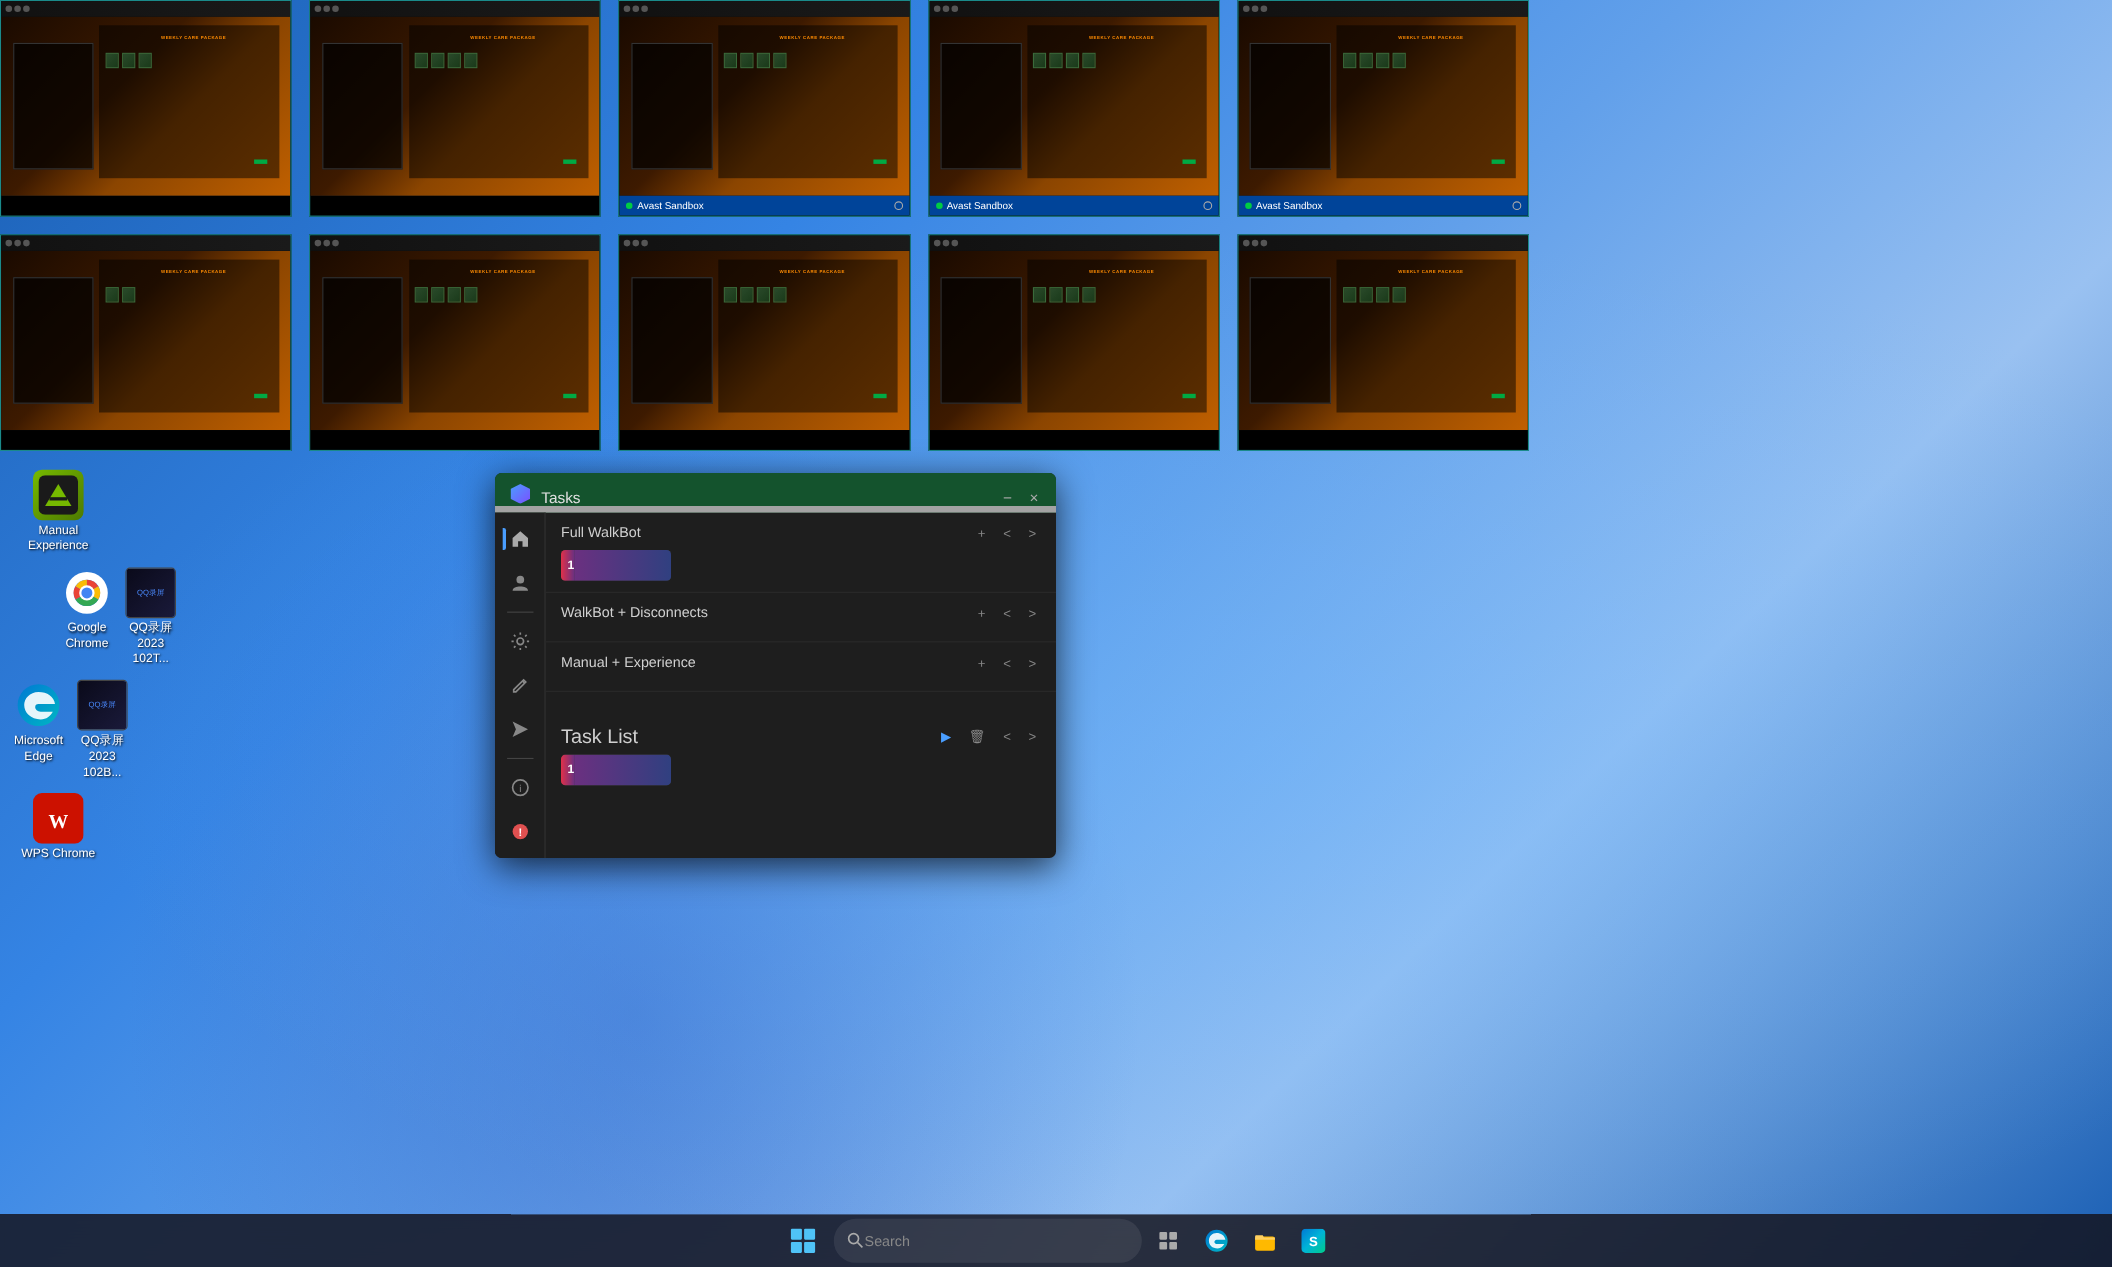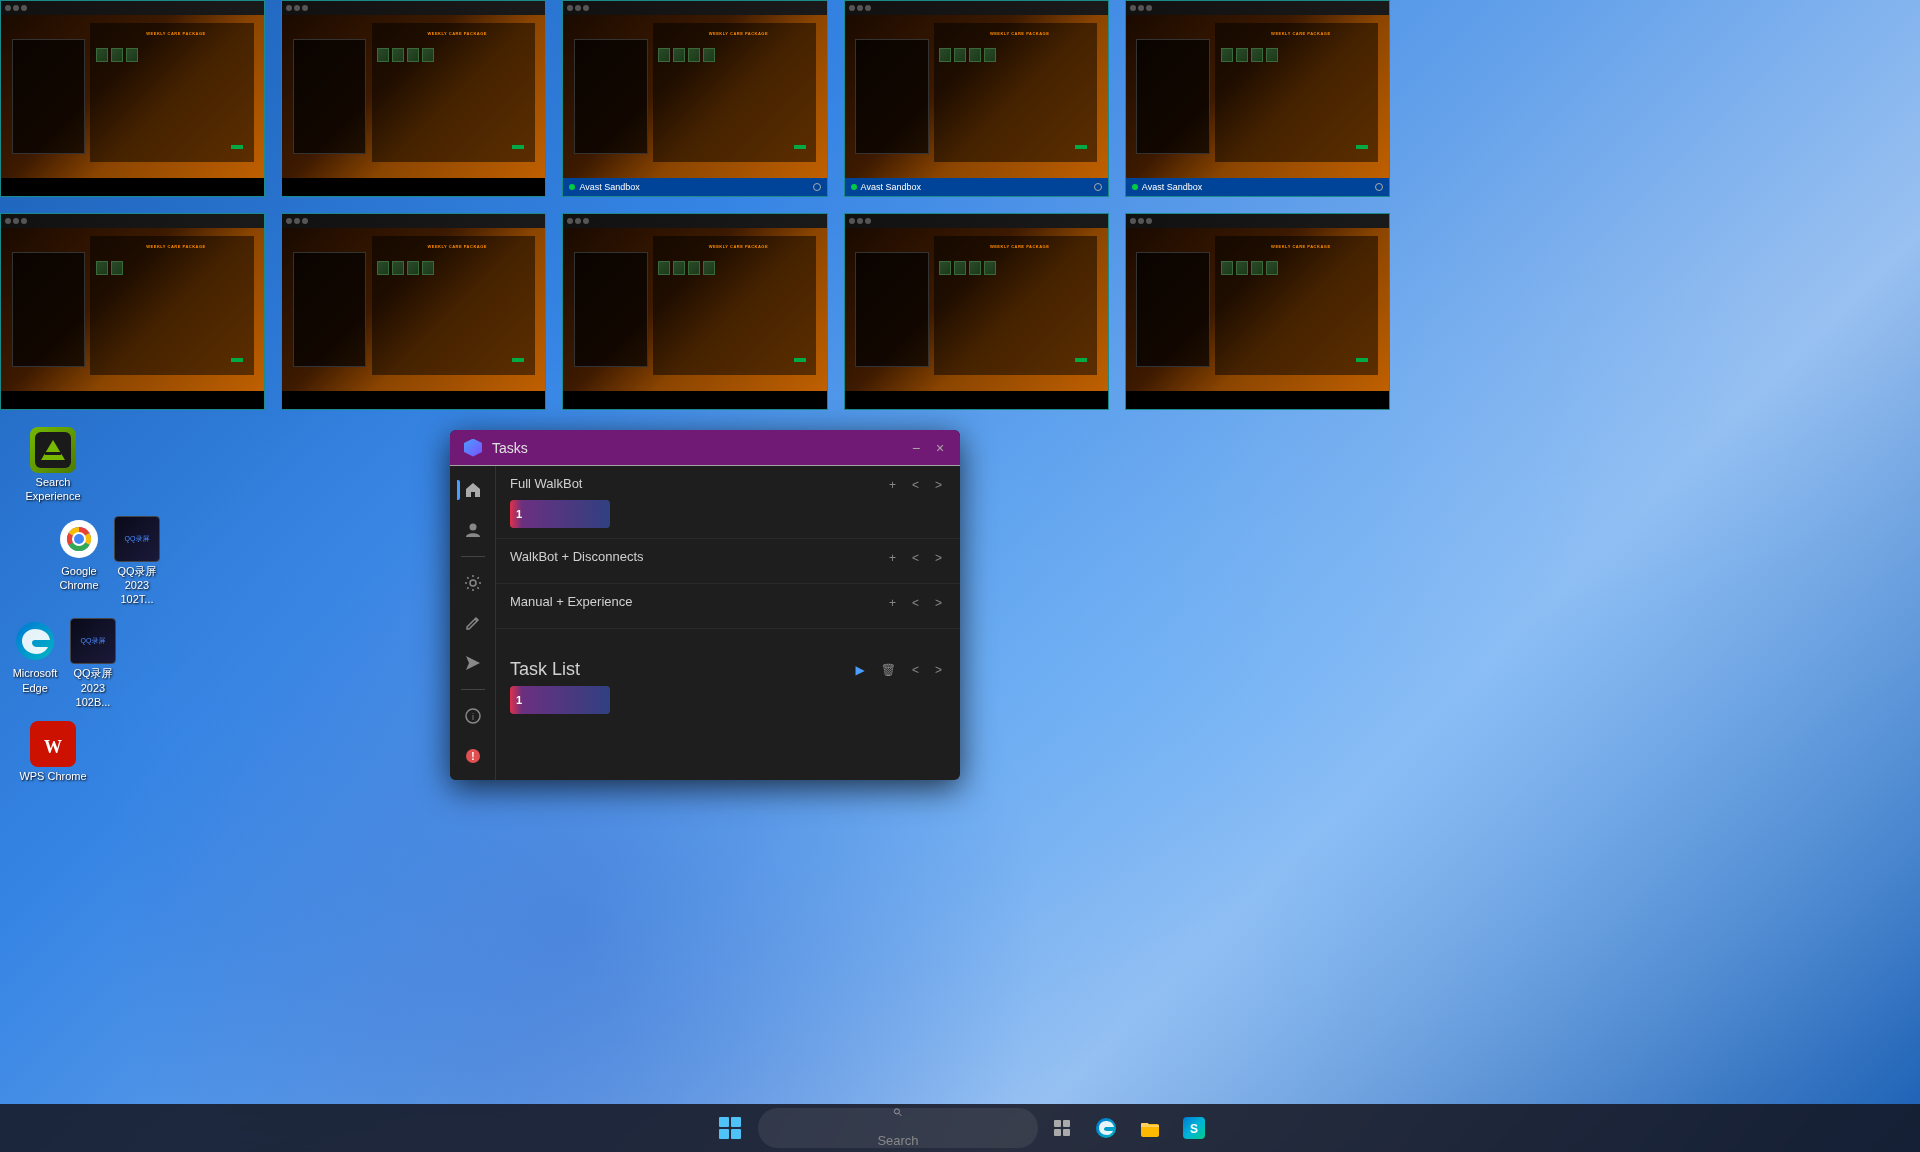--- a/index.html
+++ b/index.html
@@ -261,26 +261,26 @@
       top: 430px;
       width: 510px;
       background: #1e1e1e;
       border-radius: 6px;
       box-shadow: 0 8px 32px rgba(0,0,0,0.7);
       z-index: 50;
       overflow: hidden;
     }
 
     .tasks-titlebar {
-      background: #701a75;
+      background: #14532d;
       height: 36px;
       display: flex;
-      align-items: center;
+      align-items: flex-end;
       padding: 0 12px;
-      border-bottom: 1px solid #a3a3a3;
+      border-bottom: 6px solid #a3a3a3;
     }
 
     .tasks-title {
       color: #e0e0e0;
       font-size: 14px;
       font-weight: 500;
       flex: 1;
     }
 
     .tasks-controls {
@@ -831,21 +831,21 @@
   <div class="desktop-icon">
     <div class="icon-img">
       <div class="geforce-icon">
         <svg width="36" height="36" viewBox="0 0 36 36">
           <rect width="36" height="36" rx="6" fill="#1a1a1a"></rect>
           <polygon points="6,28 18,8 30,28" fill="#76b900"></polygon>
           <rect x="10" y="20" width="16" height="3" fill="#1a1a1a"></rect>
         </svg>
       </div>
     </div>
-    <span class="icon-label">Search Experience</span>
+    <span class="icon-label">Manual Experience</span>
   </div>
 
   <div style="display:flex; gap:4px;margin-left:44px;">
     <div class="desktop-icon">
       <div class="icon-img">
         <svg class="chrome-icon-svg" viewBox="0 0 40 40">
           <circle cx="20" cy="20" r="19" fill="#fff"></circle>
           <circle cx="20" cy="20" r="12" fill="#4285f4"></circle>
 
           <path d="M20 8 A12 12 0 0 1 30.4 14 L20 20 Z" fill="#ea4335"></path>
@@ -1038,21 +1038,21 @@
 
     <div class="taskbar-icon win-btn">
       <div class="win-logo">
         <div class="win-logo-pane"></div>
         <div class="win-logo-pane"></div>
         <div class="win-logo-pane"></div>
         <div class="win-logo-pane"></div>
       </div>
     </div>
 
-    <div class="taskbar-icon" style="width:280px; background:rgba(255,255,255,0.08); border-radius:20px; padding: 0 12px; justify-content:flex-end; gap:16px;flex-direction:column;">
+    <div class="taskbar-icon" style="width:280px; background:rgba(255,255,255,0.08); border-radius:20px; padding: 0 12px; justify-content:flex-start; gap:0;">
       <svg width="16" height="16" viewBox="0 0 16 16" fill="#aaa">
         <circle cx="6" cy="6" r="4.5" fill="none" stroke="#aaa" stroke-width="1.5"></circle>
         <line x1="9.5" y1="9.5" x2="14" y2="14" stroke="#aaa" stroke-width="1.5"></line>
       </svg>
       <span style="color:#888; font-size:13px;">Search</span>
     </div>
 
     <div class="taskbar-icon">
       <svg width="20" height="20" viewBox="0 0 20 20" fill="#aaa">
         <rect x="2" y="2" width="7" height="7" rx="1" fill="#aaa"></rect>

